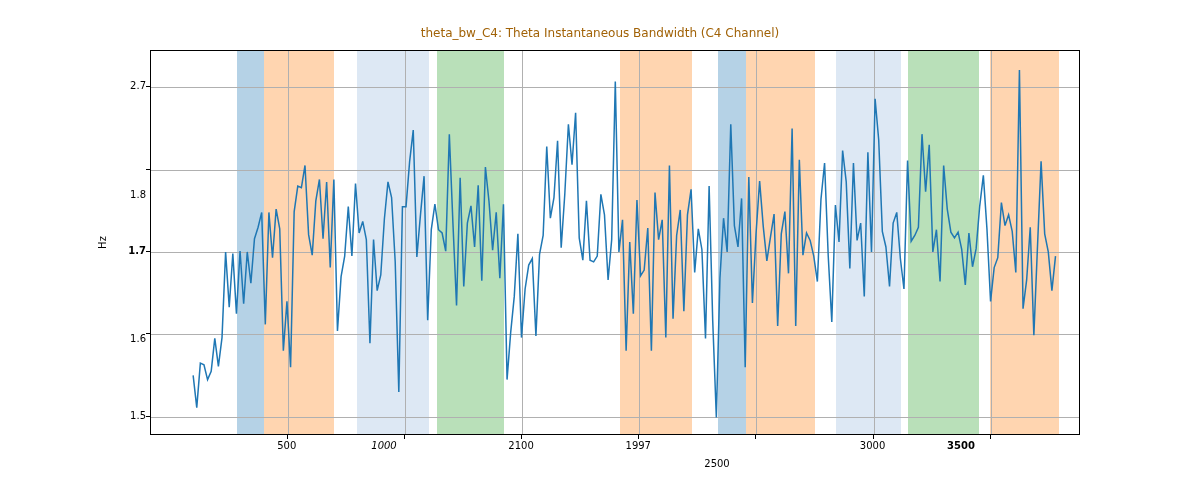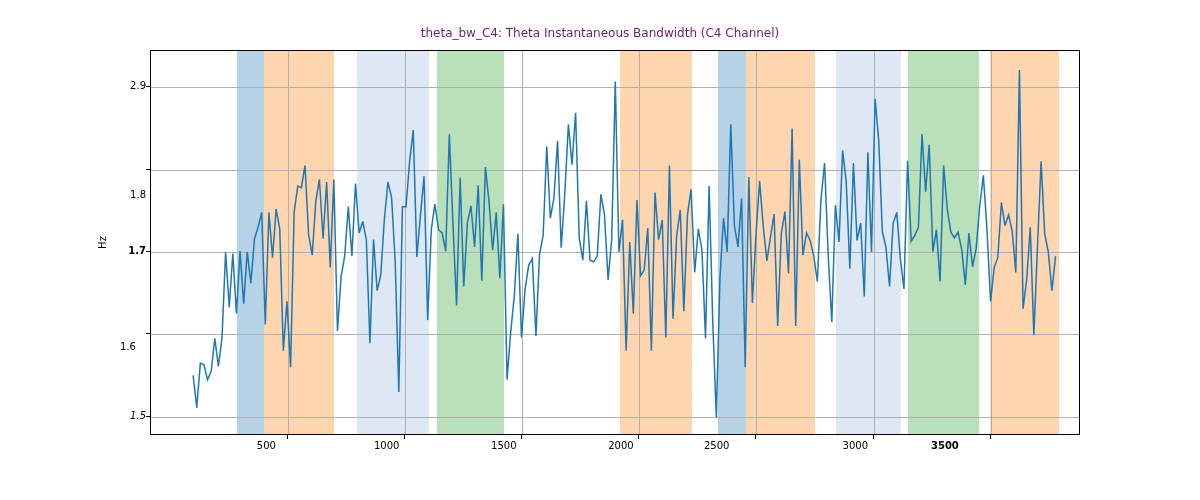--- a/index.html
+++ b/index.html
@@ -17,21 +17,21 @@
     width: 1200px;
     height: 500px;
   }
   .title {
     position: absolute;
     left: 0;
     width: 1200px;
     top: 26px;
     text-align: center;
     font-size: 12px;
-    color: #701a75;
+    color: #a16207;
   }
   .axes {
     position: absolute;
     left: 150px;
     top: 50px;
     width: 930px;
     height: 385px;
     border: 1px solid #000000;
     box-sizing: border-box;
     overflow: hidden;
@@ -68,21 +68,21 @@
     stroke: #1f77b4;
     stroke-width: 1.5;
     stroke-linejoin: miter;
     stroke-linecap: butt;
   }
   .xtick {
     position: absolute;
     top: 440px;
     width: 60px;
     margin-left: -30px;
-    text-align: left;
+    text-align: center;
     font-size: 10px;
   }
   .ytick {
     position: absolute;
     left: 110px;
     width: 36px;
     text-align: right;
     font-size: 10px;
     margin-top: -6px;
   }
@@ -161,42 +161,42 @@
       </div>
     <svg class="plotline" id="line-layer" viewBox="0 0 928 383" preserveAspectRatio="none">
         <path d="M42.14 324.45 L45.75 356.57 L49.36 312.10 L52.96 313.75 L56.57 328.57 L60.18 320.33 L63.79 287.39 L67.40 315.39 L71.01 286.57 L74.61 200.93 L78.22 256.10 L81.83 202.58 L85.44 262.69 L89.05 200.11 L92.65 252.81 L96.26 200.93 L99.87 232.22 L103.48 187.75 L107.09 176.22 L110.70 161.40 L114.30 273.39 L117.91 161.40 L121.52 206.69 L125.13 158.11 L128.74 177.87 L132.35 299.75 L135.95 250.34 L139.56 316.22 L143.17 160.58 L146.78 135.05 L150.39 136.70 L154.00 114.46 L157.60 183.64 L161.21 204.22 L164.82 149.87 L168.43 128.46 L172.04 187.75 L175.64 130.93 L179.25 216.57 L182.86 128.46 L186.47 279.98 L190.08 225.63 L193.69 205.05 L197.29 155.64 L200.90 205.05 L204.51 132.58 L208.12 181.99 L211.73 170.46 L215.34 188.58 L218.94 292.33 L222.55 188.58 L226.16 239.63 L229.77 223.99 L233.38 167.99 L236.98 130.93 L240.59 146.58 L244.20 210.81 L247.81 340.92 L251.42 155.64 L255.03 155.64 L258.63 110.35 L262.24 79.05 L265.85 205.87 L269.46 163.87 L273.07 125.17 L276.68 269.28 L280.28 178.69 L283.89 153.17 L287.50 178.69 L291.11 181.99 L294.72 200.11 L298.33 83.17 L301.93 172.11 L305.54 254.45 L309.15 126.82 L312.76 235.51 L316.37 172.11 L319.97 154.81 L323.58 195.99 L327.19 134.23 L330.80 229.75 L334.41 116.11 L338.02 150.70 L341.62 199.28 L345.23 161.40 L348.84 227.28 L352.45 153.17 L356.06 328.57 L359.67 281.63 L363.27 245.40 L366.88 182.81 L370.49 286.57 L374.10 237.99 L377.71 214.10 L381.31 207.52 L384.92 284.92 L388.53 203.40 L392.14 184.46 L395.75 95.52 L399.36 167.17 L402.96 146.58 L406.57 89.76 L410.18 196.81 L413.79 143.29 L417.40 73.29 L421.01 113.64 L424.61 61.76 L428.22 186.93 L431.83 209.16 L435.44 149.87 L439.05 209.16 L442.66 210.81 L446.26 205.05 L449.87 143.29 L453.48 163.87 L457.09 228.93 L460.70 188.58 L464.30 30.47 L467.91 200.93 L471.52 168.81 L475.13 299.75 L478.74 191.05 L482.35 262.69 L485.95 149.05 L489.56 224.81 L493.17 219.05 L496.78 177.05 L500.39 299.75 L504.00 141.64 L507.60 188.58 L511.21 168.81 L514.82 286.57 L518.43 114.46 L522.04 267.63 L525.64 184.46 L529.25 158.93 L532.86 260.22 L536.47 163.87 L540.08 138.34 L543.69 221.52 L547.29 177.87 L550.90 198.46 L554.51 287.39 L558.12 135.05 L561.73 270.10 L565.34 366.45 L568.94 227.28 L572.55 167.17 L576.16 200.93 L579.77 73.29 L583.38 174.58 L586.99 195.99 L590.59 147.40 L594.20 316.22 L597.81 125.99 L601.42 251.98 L605.03 182.81 L608.63 130.11 L612.24 175.40 L615.85 209.99 L619.46 186.11 L623.07 163.05 L626.68 275.04 L630.28 182.81 L633.89 160.58 L637.50 222.34 L641.11 77.41 L644.72 275.04 L648.33 108.70 L651.93 204.22 L655.54 181.99 L659.15 189.40 L662.76 205.05 L666.37 230.57 L669.97 148.23 L673.58 111.99 L677.19 204.22 L680.80 270.92 L684.41 153.99 L688.02 191.05 L691.62 99.64 L695.23 130.93 L698.84 217.40 L702.45 111.99 L706.06 189.40 L709.67 172.11 L713.27 245.40 L716.88 101.29 L720.49 200.93 L724.10 47.76 L727.71 88.94 L731.32 180.34 L734.92 195.99 L738.53 235.51 L742.14 172.11 L745.75 161.40 L749.36 207.52 L752.96 237.99 L756.57 109.52 L760.18 190.22 L763.79 184.46 L767.40 176.22 L771.01 83.17 L774.61 140.81 L778.22 93.88 L781.83 200.93 L785.44 178.69 L789.05 230.57 L792.66 114.46 L796.26 158.11 L799.87 181.17 L803.48 186.93 L807.09 181.17 L810.70 198.46 L814.30 233.87 L817.91 181.99 L821.52 215.75 L825.13 197.63 L828.74 154.81 L832.35 124.35 L835.95 177.87 L839.56 250.34 L843.17 216.57 L846.78 206.69 L850.39 151.52 L854.00 174.58 L857.60 163.87 L861.21 180.34 L864.82 221.52 L868.43 18.94 L872.04 257.75 L875.65 228.93 L879.25 176.22 L882.86 284.10 L886.47 195.99 L890.08 110.35 L893.69 182.81 L897.29 200.93 L900.90 239.63 L904.51 205.05" class="series"></path>
       </svg>
   </div>
 
   <div id="xticks-layer">
       <div class="tickmark-x" style="left: 286.797px;"></div>
       <div class="xtick" style="left: 286.797px;">500</div>
       <div class="tickmark-x" style="left: 403.948px;"></div>
-      <div class="xtick" style="left: 404px;">1000</div>
+      <div class="xtick" style="left: 384px; font-style: italic;">1000</div>
       <div class="tickmark-x" style="left: 521.099px;"></div>
-      <div class="xtick" style="left: 521.099px;">1500</div>
+      <div class="xtick" style="left: 521.099px;">2100</div>
       <div class="tickmark-x" style="left: 638.25px;"></div>
-      <div class="xtick" style="left: 638.25px;">2000</div>
+      <div class="xtick" style="left: 638.25px;">1997</div>
       <div class="tickmark-x" style="left: 755.401px;"></div>
-      <div class="xtick" style="left: 734px;">2500</div>
+      <div class="xtick" style="left: 717px; margin-top: 18px;">2500</div>
       <div class="tickmark-x" style="left: 872.552px;"></div>
       <div class="xtick" style="left: 872.552px;">3000</div>
       <div class="tickmark-x" style="left: 989.703px;"></div>
       <div class="xtick" style="left: 961px; font-weight: bold;">3500</div>
     </div>
   <div id="yticks-layer">
       <div class="tickmark-y" style="top: 415.625px;"></div>
-      <div class="ytick" style="top: 415.625px; font-style: italic;">1.5</div>
+      <div class="ytick" style="top: 415.625px;">1.5</div>
       <div class="tickmark-y" style="top: 333.277px;"></div>
-      <div class="ytick" style="top: 347px; text-align: center;">1.6</div>
+      <div class="ytick" style="top: 339px;">1.6</div>
       <div class="tickmark-y" style="top: 250.929px;"></div>
       <div class="ytick" style="top: 250.929px; font-weight: bold;">1.7</div>
       <div class="tickmark-y" style="top: 168.581px;"></div>
       <div class="ytick" style="top: 168.581px; margin-top: 20px;">1.8</div>
       <div class="tickmark-y" style="top: 86.2331px;"></div>
-      <div class="ytick" style="top: 86.2331px;">2.9</div>
+      <div class="ytick" style="top: 86.2331px;">2.7</div>
     </div>
 
   <div class="ylabel">
     <span>Hz</span>
   </div>
 
 </div>
 
 </body></html>

